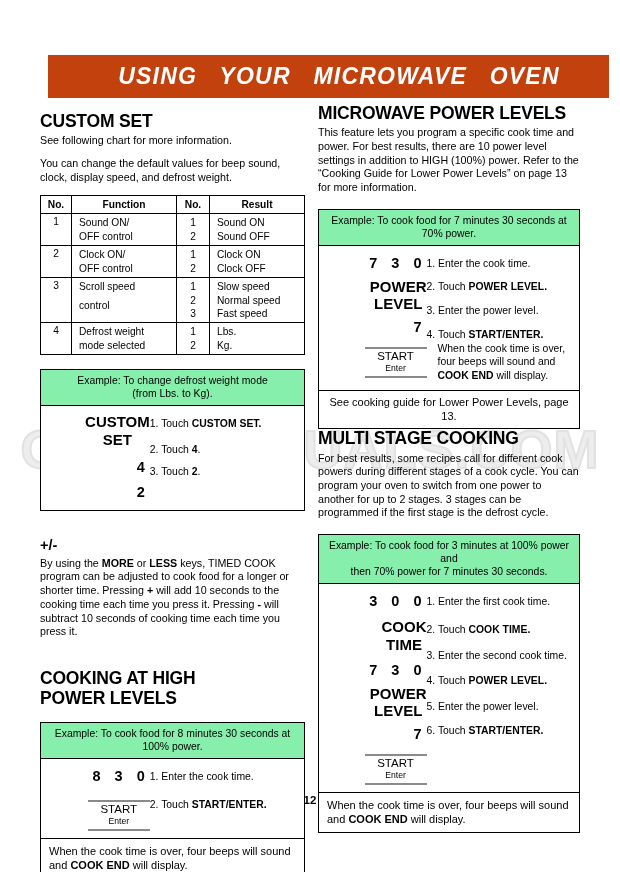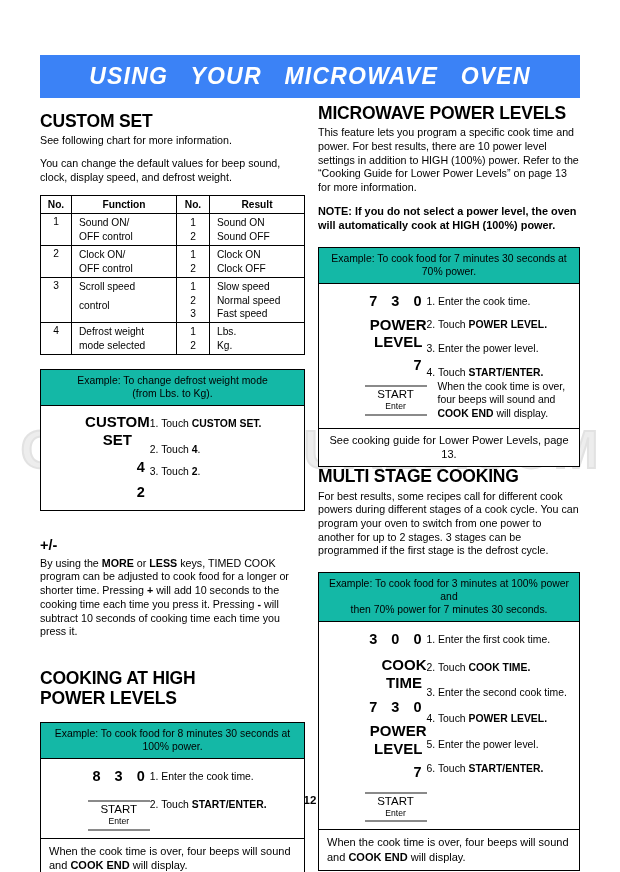--- a/index.html
+++ b/index.html
@@ -37,29 +37,30 @@
 
   .page {
     position: absolute;
     inset: 0;
     z-index: 1;
   }
 
   
   .title-bar {
     position: absolute;
-    left: 40px;
+    left: 48px;
     top: 55px;
     width: 540px;
     height: 43px;
-    background: #3b82f6;
+    background: #c2410c;
     color: #fff;
     display: flex;
     align-items: center;
     justify-content: center;
+    padding-left: 21px;
   }
   .title-bar .title-text {
     font-size: 23px;
     font-weight: bold;
     font-style: italic;
     letter-spacing: 1.2px;
     white-space: pre;
   }
 
   
@@ -127,21 +128,21 @@
   .stack-line { display: block; line-height: 1.32; }
   .stack-line.gap { margin-top: 5px; }
 
   
   .ex-box {
     border: 1px solid #000;
     margin-top: 14px;
     background: #fff;
   }
   .ex-head {
-    background: #14b8a6;
+    background: #86efac;
     border-bottom: 1px solid #000;
     text-align: center;
     font-size: 10.4px;
     line-height: 1.25;
     padding: 4px 8px 5px 8px;
   }
   .ex-body {
     display: flex;
     padding: 7px 0 7px 0;
   }
@@ -371,21 +372,20 @@
         </div>
         <div class="ex-foot"><span>When the cook time is over, four beeps will sound and </span><b>COOK END</b><span> will display.</span></div>
       </div>
     </div>
   </div>
 
   <div class="col-right">
 
     <h2 class="sec-head">MICROWAVE POWER LEVELS</h2>
     <p class="body-text">This feature lets you program a specific cook time and power. For best results, there are 10 power level settings in addition to HIGH (100%) power. Refer to the “Cooking Guide for Lower Power Levels” on page 13 for more information.</p>
-    <p class="note-text">NOTE: If you do not select a power level, the oven will automatically cook at HIGH (100%) power.</p>
 
     <div class="ex-box">
       <div class="ex-head">
         <span>Example: To cook food for 7 minutes 30 seconds at</span><br>
         <span>70% power.</span>
       </div>
       <div class="ex-body">
         <div class="ex-keys">
           <div class="key-digits">7 3 0</div>
           <div class="sp-4"></div>

